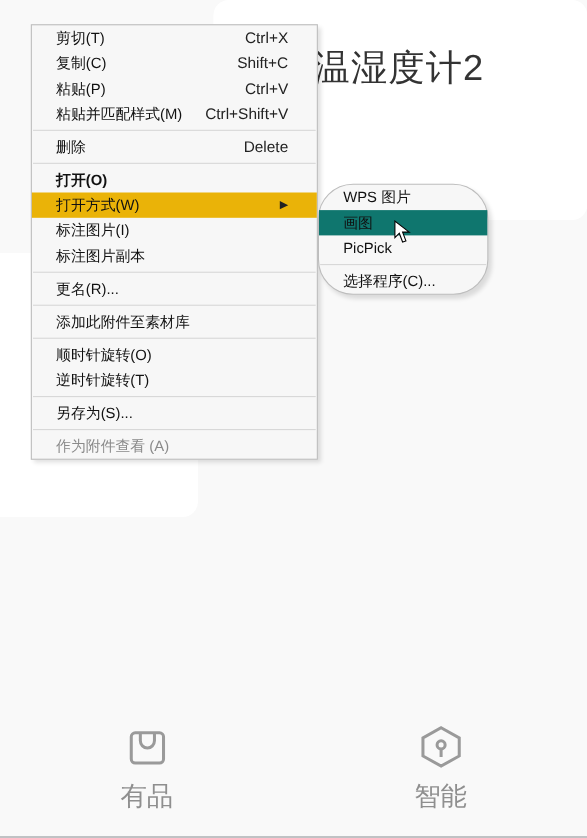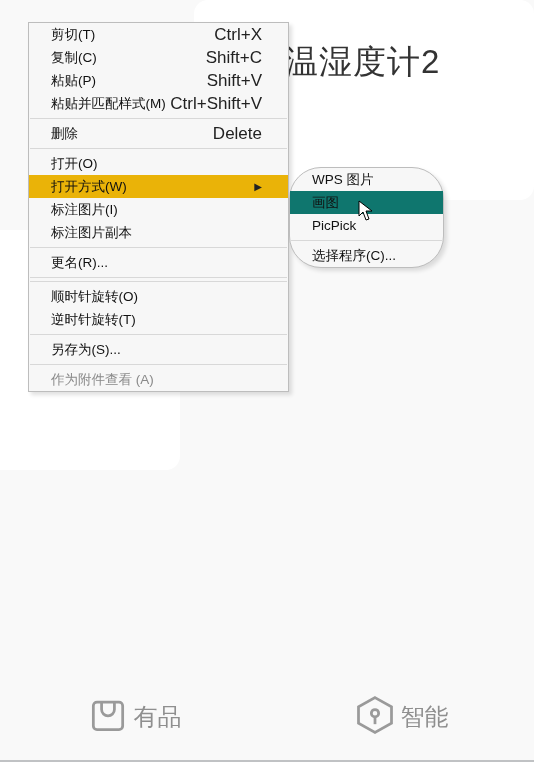--- a/index.html
+++ b/index.html
@@ -35,20 +35,21 @@
   .bg-nav {
     position: absolute;
     left: 0; bottom: 22px; width: 534px;
     display: flex;
     justify-content: space-around;
     align-items: flex-end;
     color: #9a9a9a;
   }
   .bg-nav-item {
     display: flex;
+    flex-direction: column;
     align-items: center;
     gap: 4px;
   }
   .bg-nav-item span.lbl {
     font-size: 24px;
     color: #8f8f8f;
   }
   .nav-icon svg { width: 44px; height: 44px; }
 
   
@@ -71,23 +72,23 @@
   .menu-item {
     display: flex;
     justify-content: space-between;
     align-items: center;
     padding: 3px 26px 3px 22px;
     line-height: 17px;
     white-space: nowrap;
   }
   .menu-item .shortcut {
     color: #222;
-    font-size: 17px;
-  }
-  .menu-item.bold .label { font-weight: 400; }
+    font-size: 14px;
+  }
+  .menu-item.bold .label { font-weight: 700; }
   .menu-item.disabled { color: #8a8a8a; }
   .menu-item.highlight { background: #eab308; }
   .menu-item.subhigh  { background: #0f766e; }
   .menu-item .arrow {
     color: #222;
     font-size: 10px;
     margin-left: 8px;
   }
   .menu-sep {
     height: 1px;
@@ -145,21 +146,21 @@
   <div class="menu-item">
     <span class="label">剪切(T)</span>
     <span class="shortcut">Ctrl+X</span>
   </div>
   <div class="menu-item">
     <span class="label">复制(C)</span>
     <span class="shortcut">Shift+C</span>
   </div>
   <div class="menu-item">
     <span class="label">粘贴(P)</span>
-    <span class="shortcut">Shift+V</span>
+    <span class="shortcut">Ctrl+V</span>
   </div>
   <div class="menu-item">
     <span class="label">粘贴并匹配样式(M)</span>
     <span class="shortcut">Ctrl+Shift+V</span>
   </div>
 
   <div class="menu-sep"></div>
 
   <div class="menu-item">
     <span class="label">删除</span>
@@ -183,20 +184,23 @@
   </div>
 
   <div class="menu-sep"></div>
 
   <div class="menu-item">
     <span class="label">更名(R)...</span>
   </div>
 
   <div class="menu-sep"></div>
 
+  <div class="menu-item">
+    <span class="label">添加此附件至素材库</span>
+  </div>
 
   <div class="menu-sep"></div>
 
   <div class="menu-item">
     <span class="label">顺时针旋转(O)</span>
   </div>
   <div class="menu-item">
     <span class="label">逆时针旋转(T)</span>
   </div>
 

